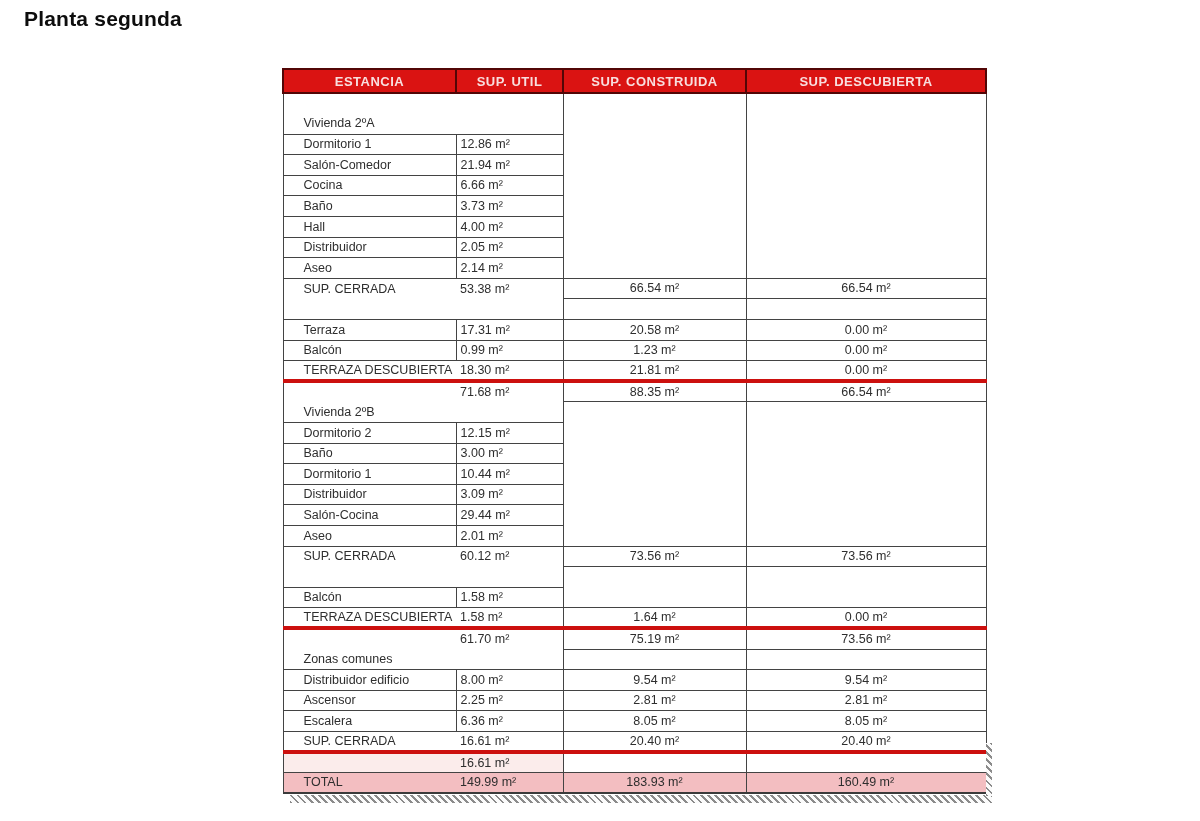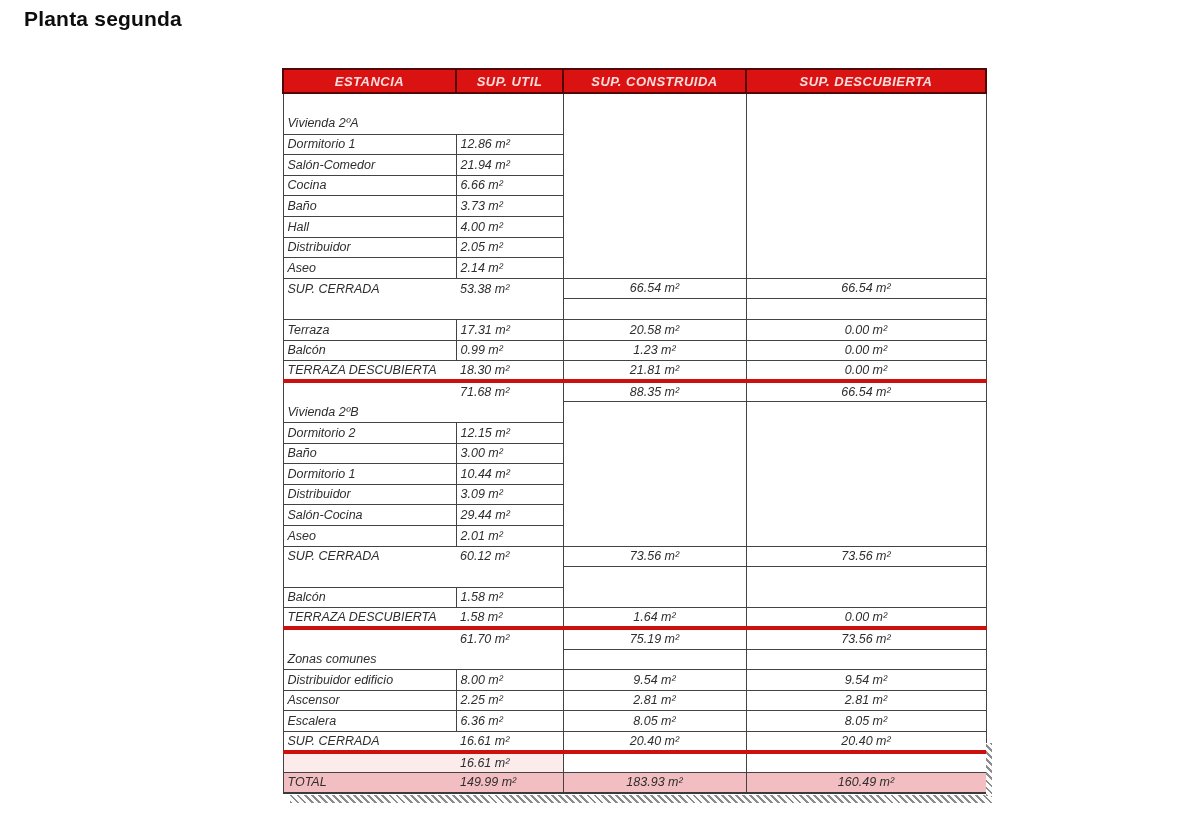--- a/index.html
+++ b/index.html
@@ -30,21 +30,20 @@
     letter-spacing: 0.2px;
   }
   .table-wrap {
     position: absolute;
     left: 282px; top: 68px;
   }
   table {
     border-collapse: collapse;
     table-layout: fixed;
     width: 703px;
-    font-style: italic;
   }
   col.w1 { width: 173px; }
   col.w2 { width: 107px; }
   col.w3 { width: 183px; }
   col.w4 { width: 240px; }
   th {
     height: 24px;
     background: var(--header-bg);
     color: var(--header-text);
     font-size: 13px;
@@ -59,21 +58,21 @@
   td {
     height: 20.6px;
     padding: 0 4px;
     font-size: 12.5px;
     line-height: 1;
     color: var(--text);
     white-space: nowrap;
     overflow: hidden;
     vertical-align: middle;
   }
-  td.c1 { border-left: 1.5px solid var(--grid); text-align: left; padding-left: 4px; }
+  td.c1 { border-left: 1.5px solid var(--grid); text-align: left; padding-left: 20px; }
   td.c2 { border-right: 1px solid var(--grid); text-align: left; padding-right: 11px; }
   td.c3 { border-right: 1px solid var(--grid); text-align: center; }
   td.c4 { border-right: 1.5px solid var(--grid); text-align: center; }
 
   
   tr.detail td.c1, tr.detail3 td.c1 {
     border-top: 1px solid var(--grid);
     border-bottom: 1px solid var(--grid);
     border-right: 1px solid var(--grid);
   }

